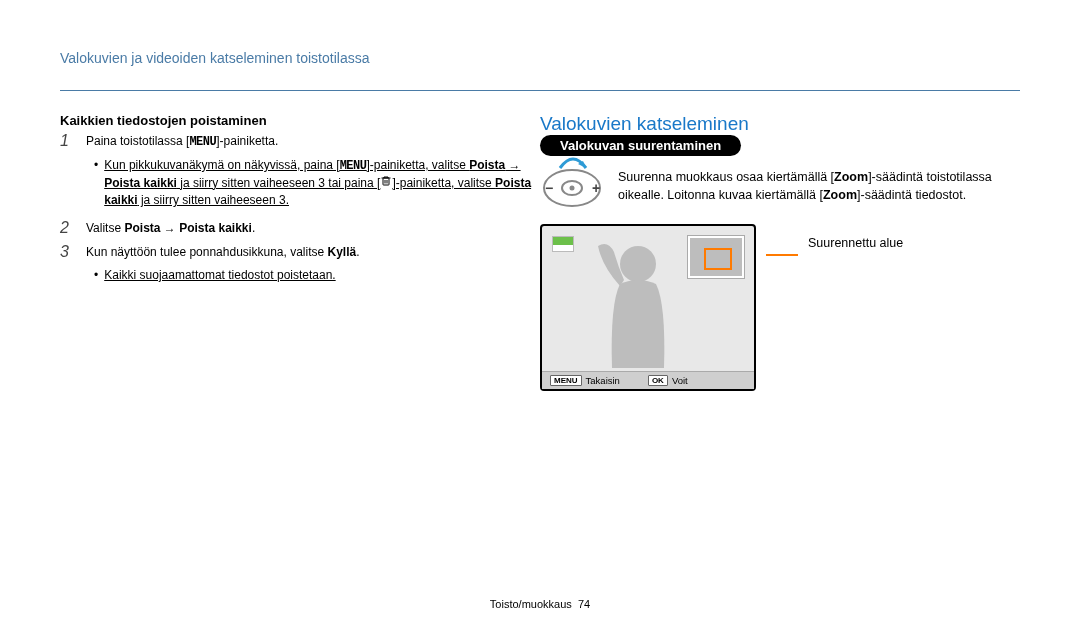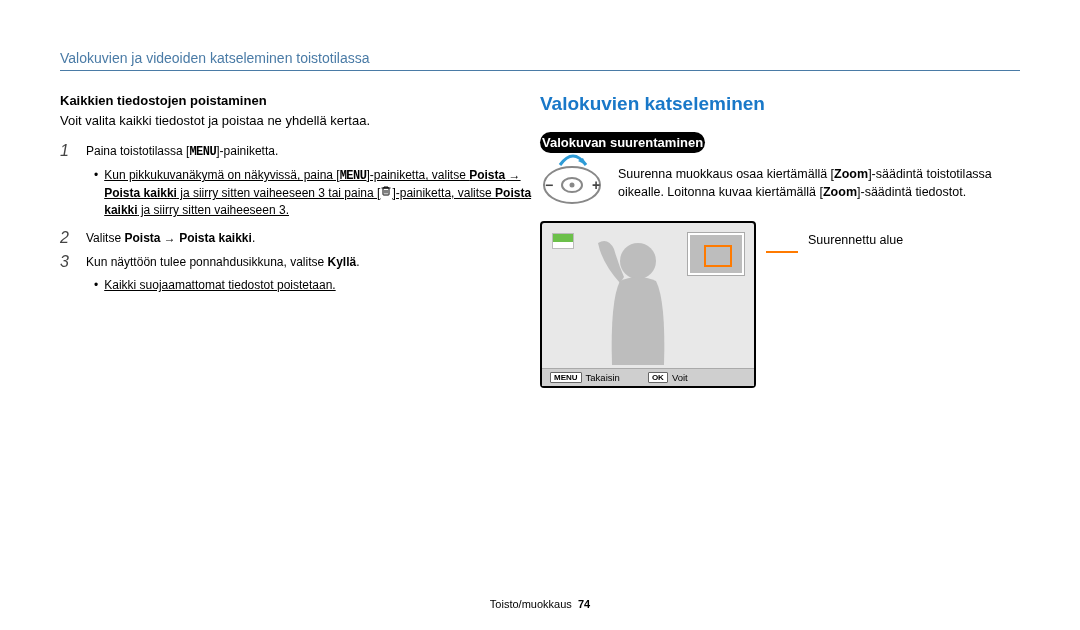--- a/index.html
+++ b/index.html
@@ -8,21 +8,21 @@
     height: 630px;
     font-family: Arial, Helvetica, sans-serif;
     background: #fff;
     color: #000;
     padding: 50px 60px 20px 60px;
     position: relative;
   }
   .header {
     font-size: 14px;
     color: #4a7ba6;
-    padding-bottom: 4px;
+    padding-bottom: 24px;
     border-bottom: 1px solid #4a7ba6;
     margin-bottom: 22px;
   }
   .cols {
     display: flex;
   }
   .col {
     flex: 1;
     min-width: 0;
   }
@@ -72,29 +72,29 @@
   }
   .bullet .dot { flex: 0 0 auto; }
   .bullet .bt { flex: 1; text-decoration: underline; }
   .trash {
     display: inline-block;
     vertical-align: middle;
   }
   .section-title {
     font-size: 19px;
     color: #1978c8;
-    font-weight: 700;
-    margin-bottom: 17px;
+    font-weight: 400;
+    margin-bottom: 0;
   }
   .pill {
     display: inline-block;
     background: #000;
     color: #fff;
     border-radius: 11px;
-    padding: 3px 2px;
+    padding: 3px 20px;
     font-size: 13px;
     font-weight: bold;
     margin-bottom: 12px;
   }
   .zoom-row { display: flex; gap: 14px; align-items: flex-start; margin-bottom: 8px; }
   .knob-wrap { flex: 0 0 auto; position: relative; width: 64px; }
   .knob-arrow { position: absolute; top: -14px; left: 18px; }
   .knob { width: 64px; }
   .zoom-text { font-size: 12.5px; line-height: 1.45; }
   .bold { font-weight: bold; }
@@ -165,31 +165,30 @@
     margin-top: 12px;
   }
   .footer {
     position: absolute;
     bottom: 20px;
     left: 0;
     width: 100%;
     text-align: center;
     font-size: 11px;
   }
-  .footer .pnum { font-weight: bold; }
+  .footer .pnum { font-weight: normal; }
 </style>
 </head>
 <body>
 
 <div class="header">Valokuvien ja videoiden katseleminen toistotilassa</div>
 
 <div class="cols">
   <div class="col">
     <div class="subhead-bold">Kaikkien tiedostojen poistaminen</div>
-    <div class="para">Voit valita kaikki tiedostot ja poistaa ne yhdellä kertaa.</div>
 
     <div class="step">
       <div class="step-num">1</div>
       <div class="step-text">
         <span>Paina toistotilassa [</span><span class="mono">MENU</span><span>]-painiketta.</span>
       </div>
     </div>
 
     <div class="bullets">
       <div class="bullet">

